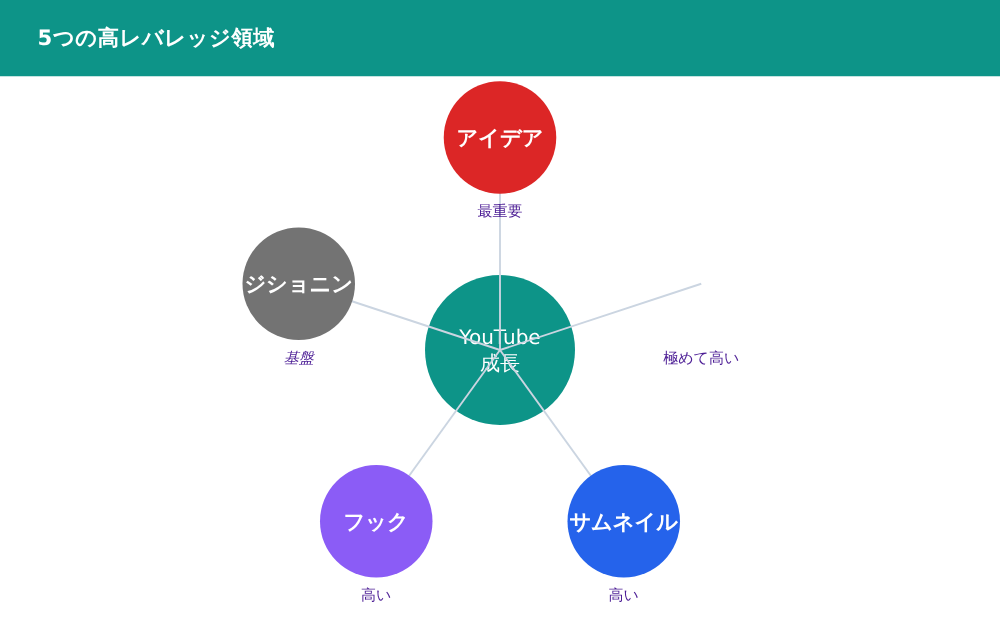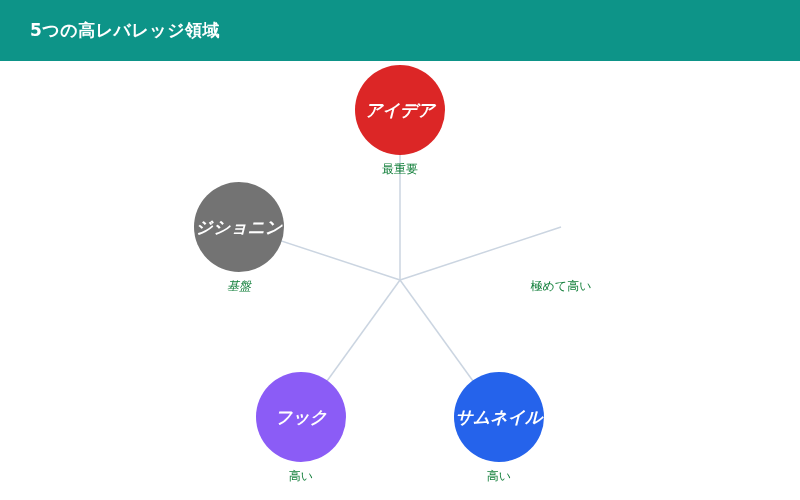--- a/index.html
+++ b/index.html
@@ -16,40 +16,44 @@
     .header-title {
       margin-left: 30px; font-size: 17px; font-weight: bold; letter-spacing: 0.5px;
     }
     .diagram { position: absolute; left: 0; top: 0; width: 800px; height: 500px; }
     .node {
       position: absolute; border-radius: 50%;
       display: flex; align-items: center; justify-content: center;
       color: #ffffff; font-weight: bold; white-space: nowrap; overflow: hidden;
       cursor: pointer;
     }
-    .node .node-label { font-size: 17px; font-style: italic; }
+    .node .node-label { font-size: 17px; }
     .node.hub {
       z-index: 1; flex-direction: column; font-weight: normal;
     }
     .hub-label { font-size: 16px; line-height: 21px; text-align: center; }
     .lines { position: absolute; left: 0; top: 0; z-index: 2; pointer-events: none; }
     .outer { z-index: 3; }
     .sub-label {
-      position: absolute; font-size: 12px; color: #15803d;
+      position: absolute; font-size: 12px; color: #4c1d95;
       transform: translateX(-50%); white-space: nowrap; z-index: 3; text-align: right;
     }
   </style>
 </head>
 <body>
 
 <div class="header">
   <span class="header-title">5つの高レバレッジ領域</span>
 </div>
 
 <div class="diagram">
+  <div class="node hub" id="hub" style="left: 340px; top: 220px; width: 120px; height: 120px; background: rgb(13, 148, 136);">
+    <span class="hub-label">YouTube</span>
+    <span class="hub-label">成長</span>
+  </div>
 
   <svg class="lines" id="lines" width="800" height="500">
       <line x1="400" y1="280" x2="400" y2="110" stroke="#cbd5e1" stroke-width="1.5"></line>
       <line x1="400" y1="280" x2="561" y2="227" stroke="#cbd5e1" stroke-width="1.5"></line>
       <line x1="400" y1="280" x2="499" y2="417" stroke="#cbd5e1" stroke-width="1.5"></line>
       <line x1="400" y1="280" x2="301" y2="417" stroke="#cbd5e1" stroke-width="1.5"></line>
       <line x1="400" y1="280" x2="239" y2="227" stroke="#cbd5e1" stroke-width="1.5"></line>
     </svg>
 
   <div class="node outer" id="node-0" style="left: 355px; top: 65px; width: 90px; height: 90px; background: rgb(220, 38, 38);">

